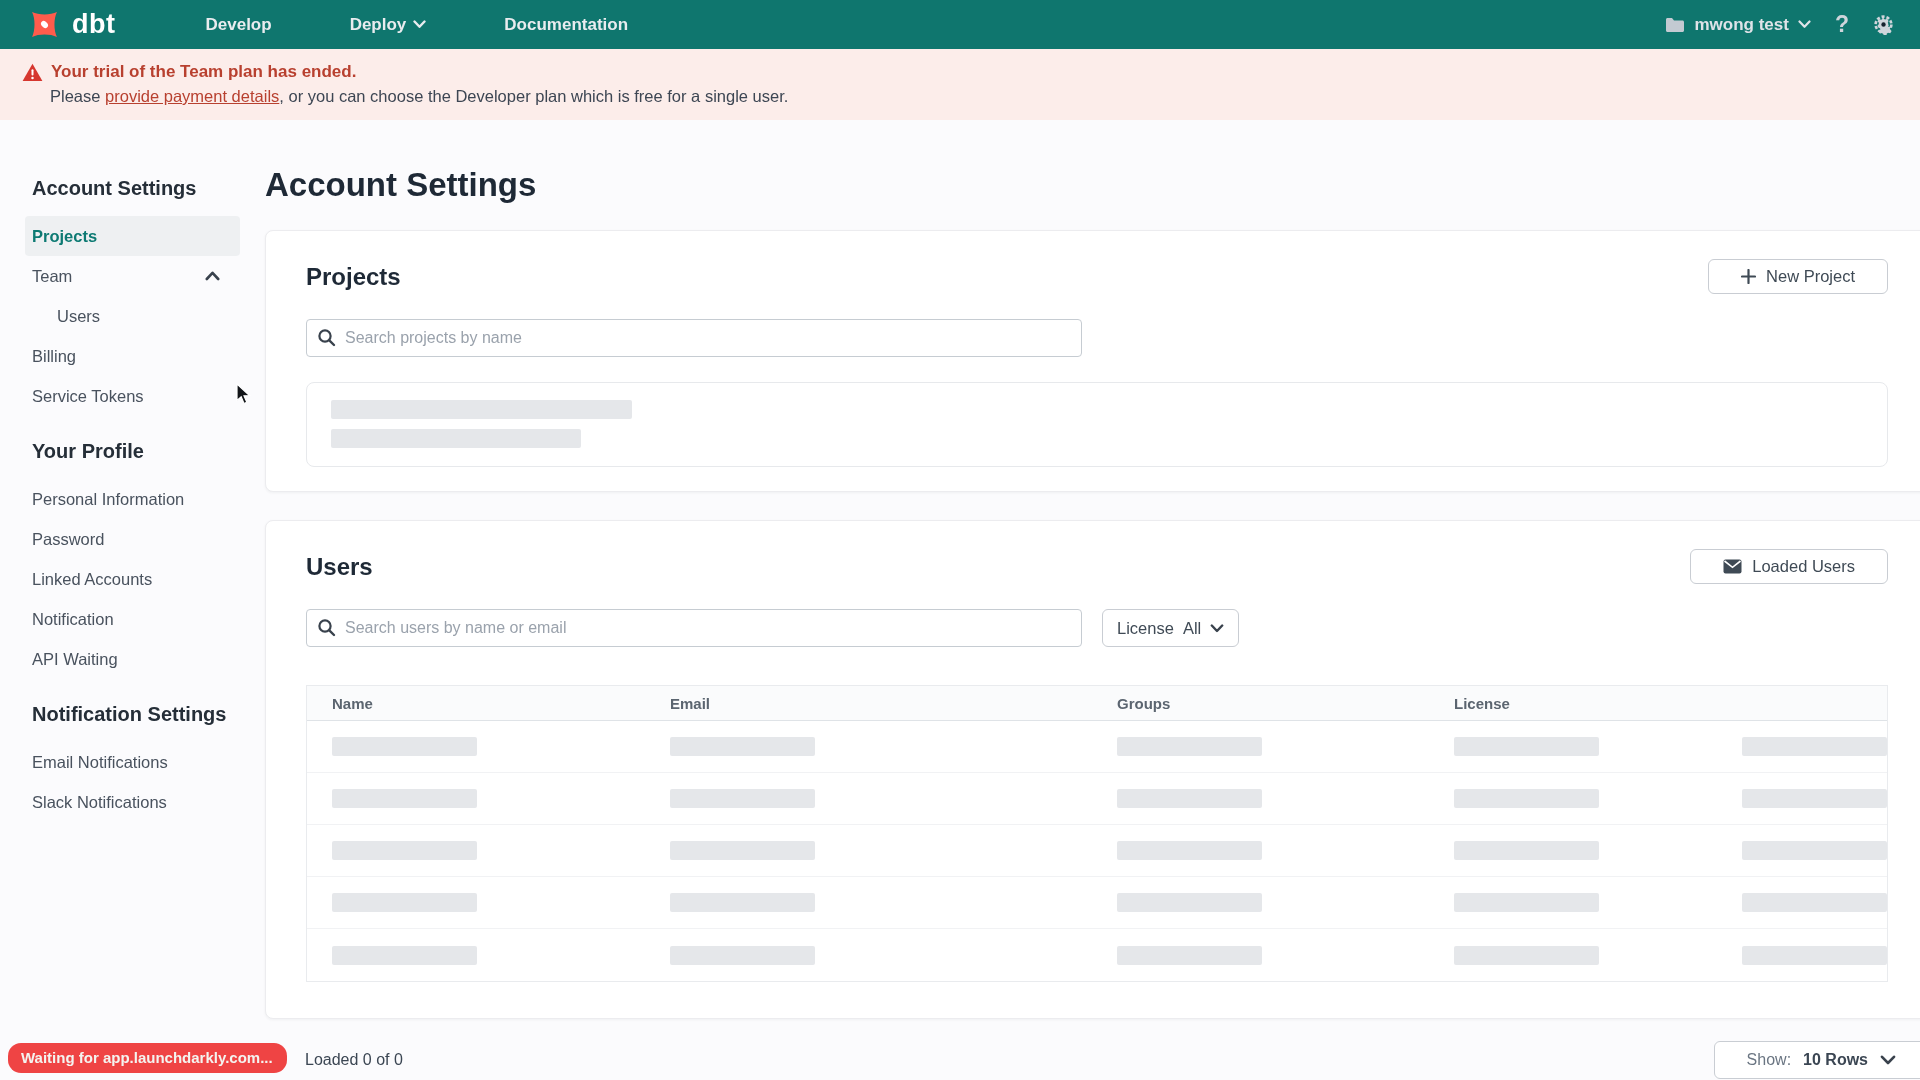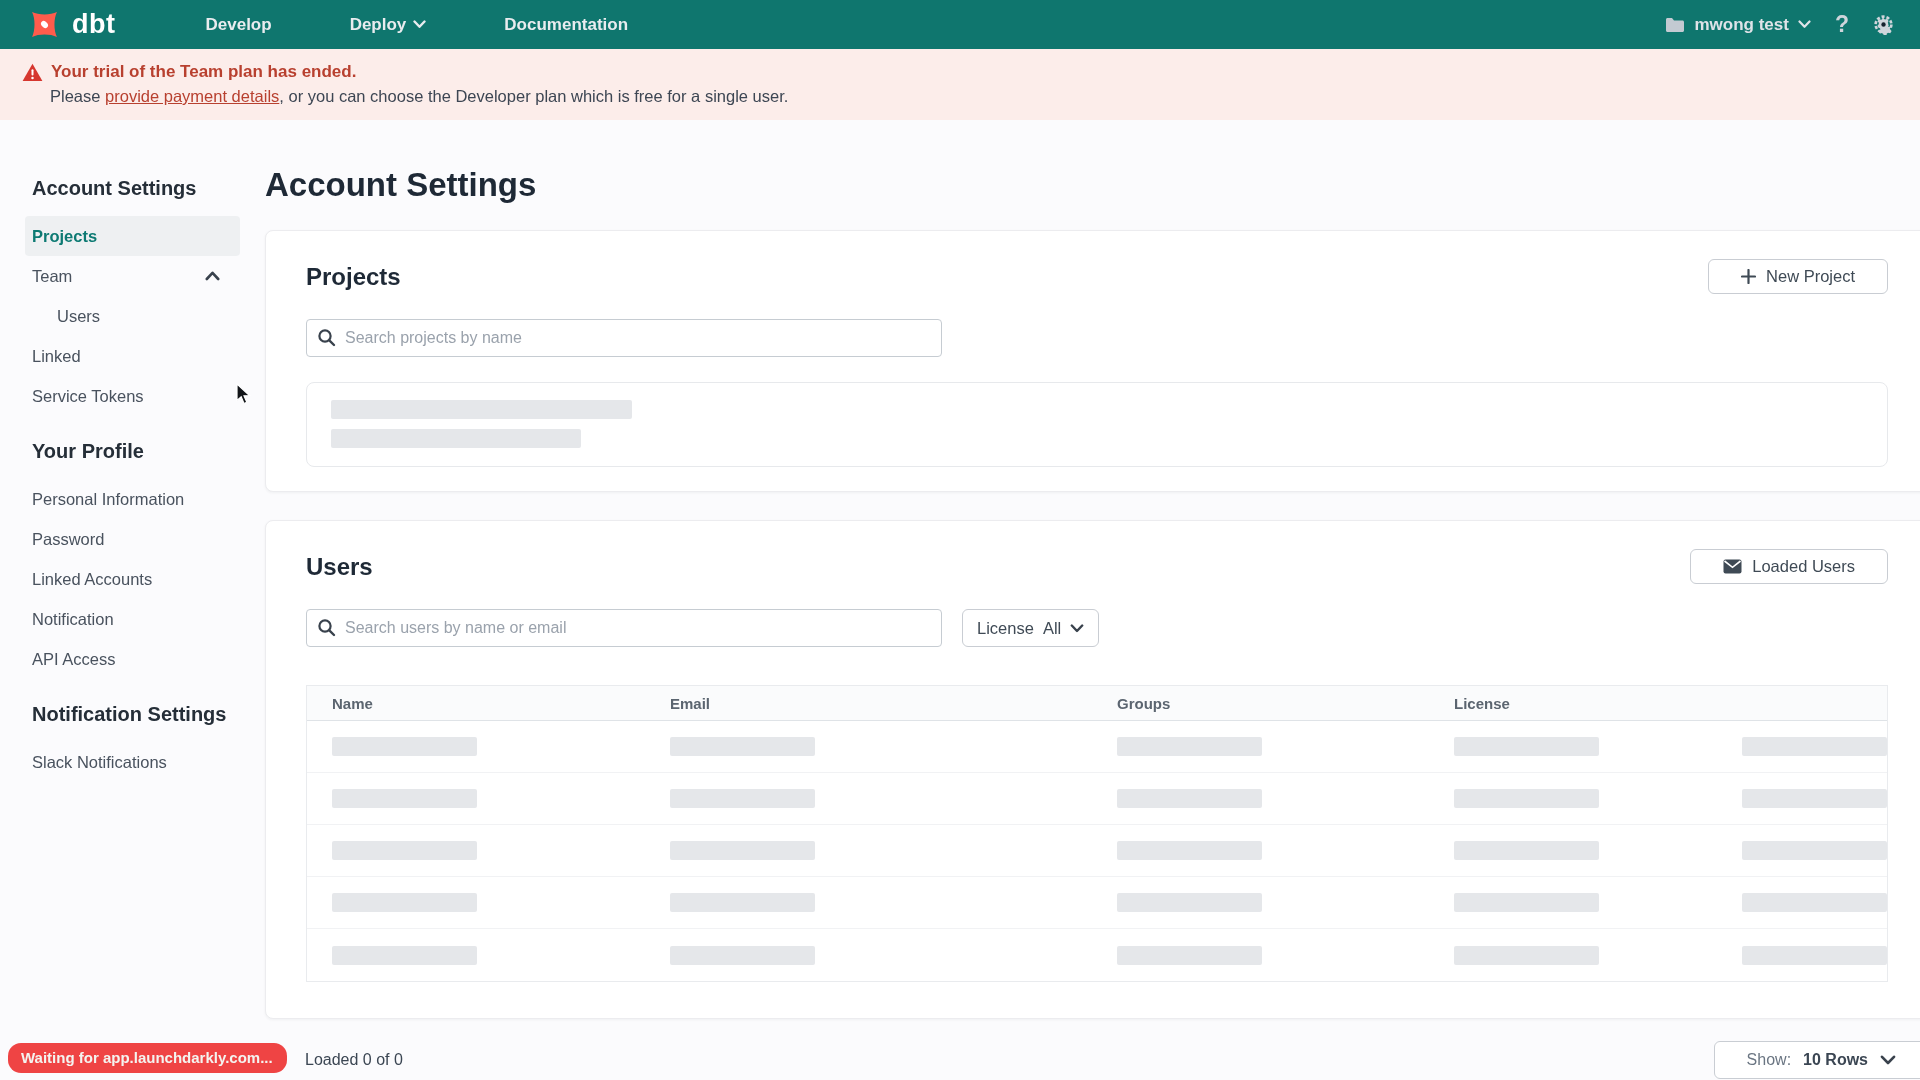--- a/index.html
+++ b/index.html
@@ -36,21 +36,21 @@
   .side-section { margin-top:24px; }
 
   
   .main { flex:1; padding:46px 51px 0 0; }
   .page-title { font-size:33px; font-weight:700; color:#1e2936; margin-bottom:26px; }
   .card { background:#ffffff; border:1px solid #ececef; border-radius:8px; box-shadow:0 1px 3px rgba(22,33,45,0.05); padding:28px 40px 24px 40px; }
   .card + .card { margin-top:28px; }
   .card-head { display:flex; align-items:center; justify-content:space-between; }
   .card-title { font-size:24px; font-weight:700; color:#1e2936; }
   .btn { display:inline-flex; align-items:center; gap:10px; height:35px; padding:0 32px; background:#fff; border:1px solid #c9cdd3; border-radius:6px; font-size:16.5px; color:#3f4a55; cursor:pointer; font-family:inherit; }
-  .search-wrap { position:relative; width:636px; margin-top:25px; display:inline-block; vertical-align:middle; }
+  .search-wrap { position:relative; width:776px; margin-top:25px; display:inline-block; vertical-align:middle; }
   .search-input { width:100%; height:38px; border:1px solid #c6ccd2; border-radius:4px; padding:0 12px 0 38px; font-size:16px; color:#3d4653; font-family:inherit; background:#fff; }
   .search-input::placeholder { color:#9aa2ac; }
   .search-icon { position:absolute; left:11px; top:9px; }
 
   
   .proj-placeholder { margin-top:25px; border:1px solid #e7e9ec; border-radius:8px; padding:17px 0 18px 24px; }
   .skel { background:#e5e7ea; border-radius:2px; height:19px; }
   .skel.w1 { width:301px; }
   .skel.w2 { width:250px; margin-top:10px; }
 
@@ -159,34 +159,35 @@
     <div class="side-item active">Projects</div>
     <div class="side-item expander">
       <span>Team</span>
       <span style="display:flex;">
         <svg width="15" height="10" viewBox="0 0 15 10">
             <polyline points="1.8,8 7.5,1.8 13.2,8" fill="none" stroke="#39424d" stroke-width="2.6" stroke-linecap="round" stroke-linejoin="round"></polyline>
           </svg>
       </span>
     </div>
     <div class="side-item child">Users</div>
-    <div class="side-item">Linked</div>
+    <div class="side-item">Billing</div>
     <div class="side-item">Service Tokens</div>
 
     <div class="side-section">
       <div class="side-header">Your Profile</div>
       <div class="side-item">Personal Information</div>
       <div class="side-item">Password</div>
       <div class="side-item">Linked Accounts</div>
       <div class="side-item">Notification</div>
-      <div class="side-item">API Access</div>
+      <div class="side-item">API Waiting</div>
     </div>
 
     <div class="side-section">
       <div class="side-header">Notification Settings</div>
+      <div class="side-item">Email Notifications</div>
       <div class="side-item">Slack Notifications</div>
     </div>
   </div>
 
   <div class="main">
     <div class="page-title">Account Settings</div>
 
     <div class="card">
       <div class="card-head">
         <div class="card-title">Projects</div>

